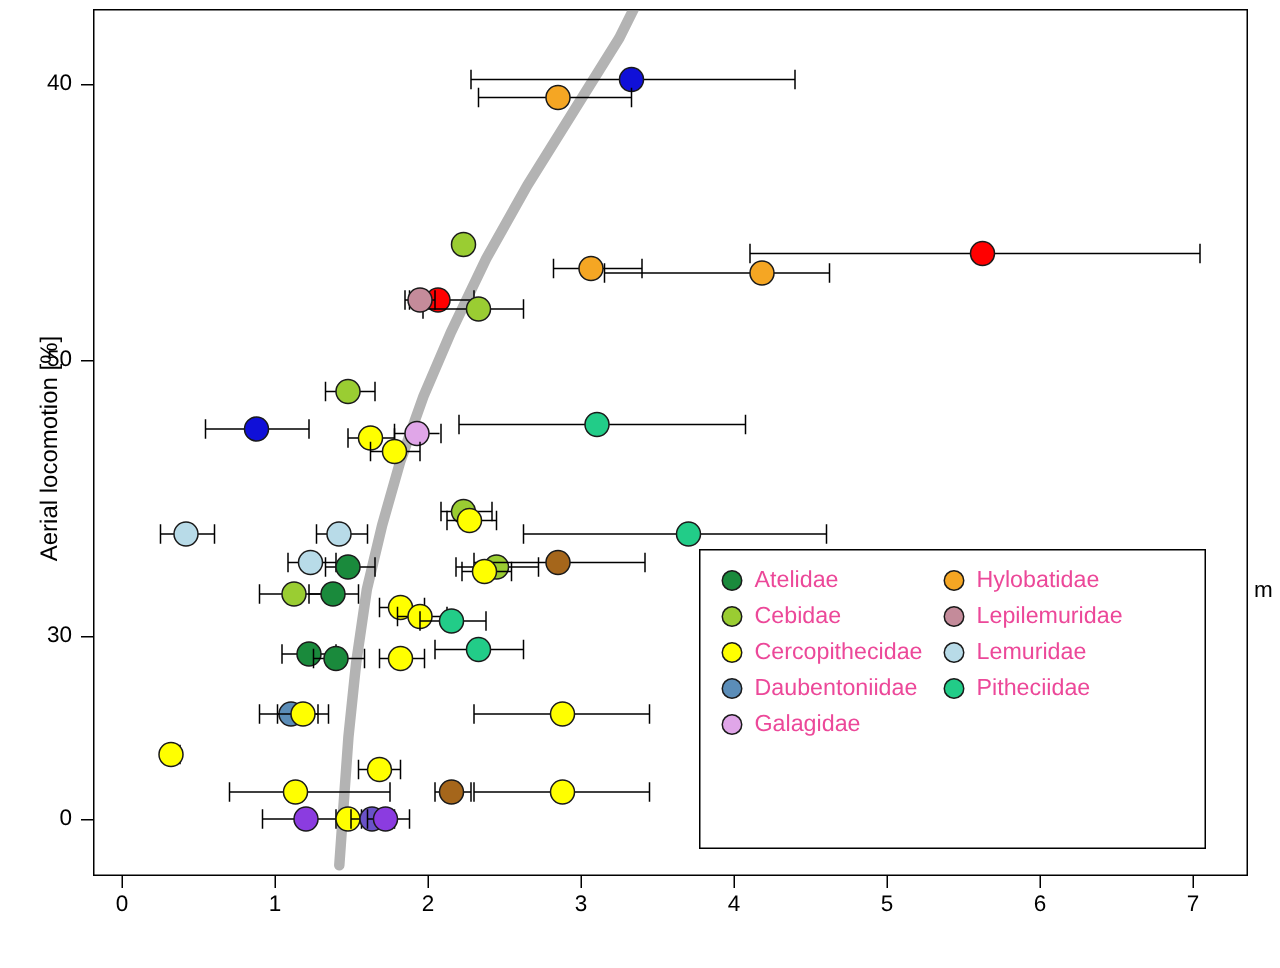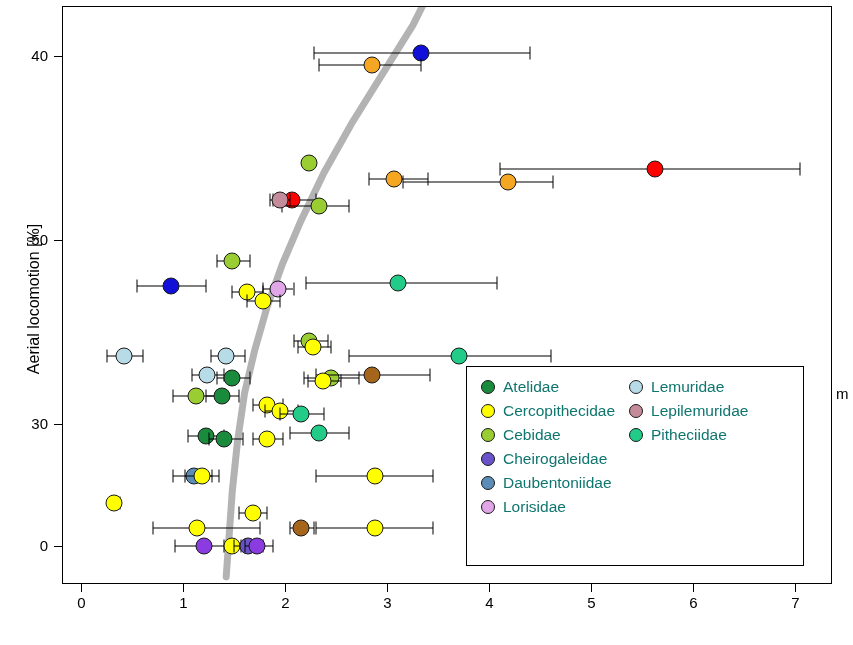--- a/index.html
+++ b/index.html
@@ -31,21 +31,21 @@
 
   
   #copyright{position:absolute;left:553px;top:72px;font-size:25px;color:#000;white-space:nowrap;}
 
   
   #legend{position:absolute;left:466px;top:366px;width:338px;height:200px;background:#fff;border:1px solid #000;box-sizing:border-box;padding:9px 10px 0 14px;}
   #legend .cols{display:flex;gap:14px;}
   #legend .col{display:flex;flex-direction:column;gap:2px;}
   .lgrow{display:flex;align-items:center;height:22px;}
   .lgdot{width:14px;height:14px;border-radius:50%;border:1px solid #1a1a1a;box-sizing:border-box;margin-right:8px;flex:0 0 auto;}
-  .lglabel{font-size:15.5px;color:#0f766e;white-space:nowrap;}
+  .lglabel{font-size:15.5px;color:#ec4899;white-space:nowrap;}
 
   
   #edge-text{position:absolute;left:836px;top:385px;font-size:15px;color:#000;}
 </style>
 </head>
 <body>
 
 <div id="root">
 
   <div id="plot-frame">
@@ -273,48 +273,48 @@
   <div id="edge-text">m</div>
 
   <div id="legend">
     <div class="cols">
       <div class="col" id="legend-col-1">
           <div class="lgrow">
             <span class="lgdot" style="background: rgb(26, 138, 60);"></span>
             <span class="lglabel">Atelidae</span>
           </div>
           <div class="lgrow">
+            <span class="lgdot" style="background: rgb(154, 205, 50);"></span>
+            <span class="lglabel">Cebidae</span>
+          </div>
+          <div class="lgrow">
             <span class="lgdot" style="background: rgb(255, 255, 0);"></span>
             <span class="lglabel">Cercopithecidae</span>
           </div>
           <div class="lgrow">
-            <span class="lgdot" style="background: rgb(154, 205, 50);"></span>
-            <span class="lglabel">Cebidae</span>
-          </div>
-          <div class="lgrow">
-            <span class="lgdot" style="background: rgb(106, 82, 200);"></span>
-            <span class="lglabel">Cheirogaleidae</span>
-          </div>
-          <div class="lgrow">
             <span class="lgdot" style="background: rgb(91, 141, 184);"></span>
             <span class="lglabel">Daubentoniidae</span>
           </div>
           <div class="lgrow">
             <span class="lgdot" style="background: rgb(224, 166, 232);"></span>
-            <span class="lglabel">Lorisidae</span>
+            <span class="lglabel">Galagidae</span>
           </div>
         </div>
       <div class="col" id="legend-col-2">
           <div class="lgrow">
+            <span class="lgdot" style="background: rgb(245, 166, 35);"></span>
+            <span class="lglabel">Hylobatidae</span>
+          </div>
+          <div class="lgrow">
+            <span class="lgdot" style="background: rgb(196, 139, 154);"></span>
+            <span class="lglabel">Lepilemuridae</span>
+          </div>
+          <div class="lgrow">
             <span class="lgdot" style="background: rgb(184, 219, 232);"></span>
             <span class="lglabel">Lemuridae</span>
-          </div>
-          <div class="lgrow">
-            <span class="lgdot" style="background: rgb(196, 139, 154);"></span>
-            <span class="lglabel">Lepilemuridae</span>
           </div>
           <div class="lgrow">
             <span class="lgdot" style="background: rgb(34, 204, 136);"></span>
             <span class="lglabel">Pitheciidae</span>
           </div>
         </div>
     </div>
   </div>
 
 </div>

